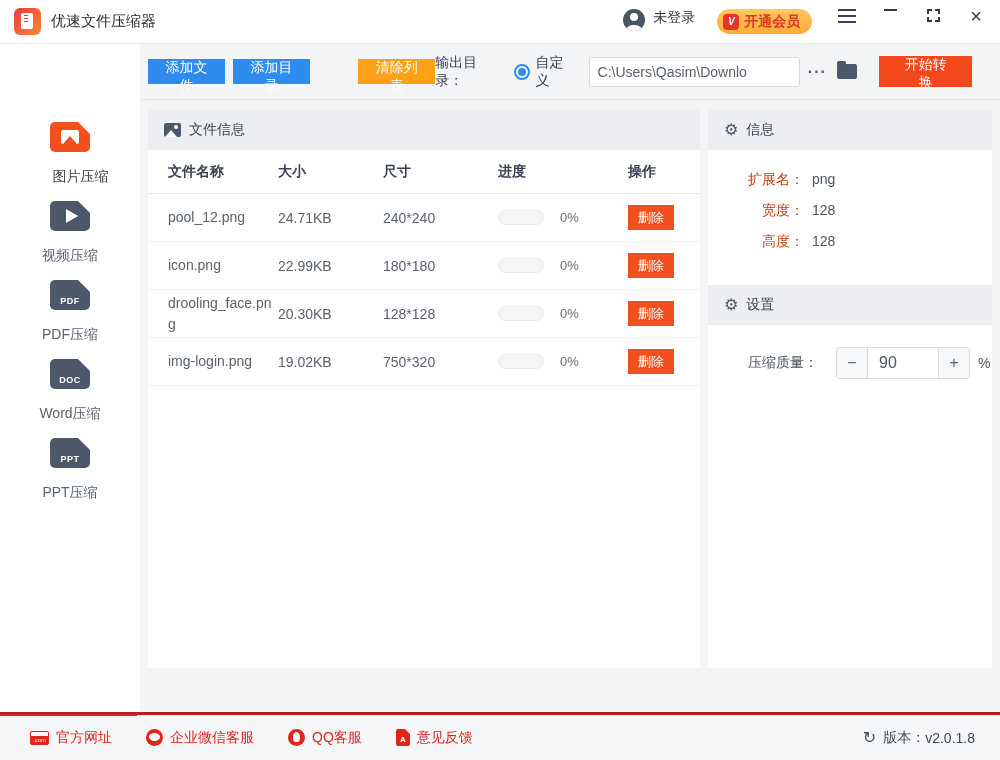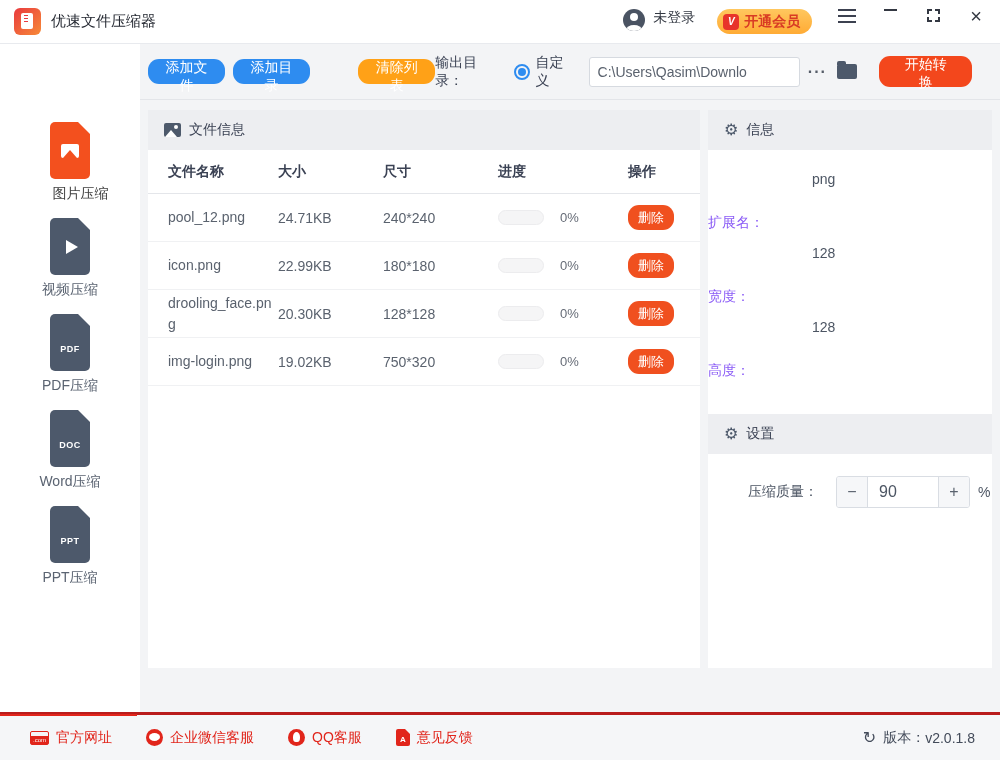--- a/index.html
+++ b/index.html
@@ -44,42 +44,42 @@
     background-position:left top,left top,right top,right top,left bottom,left bottom,right bottom,right bottom;
     background-size:5px 2px,2px 5px,5px 2px,2px 5px,5px 2px,2px 5px,5px 2px,2px 5px; }
   .close-icon { font-size:20px; color:#333842; line-height:14px; cursor:pointer; }
 
   
   .main-row { display:flex; height:668px; }
   .sidebar { width:140px; background:#fff; padding-top:78px; display:flex;
     flex-direction:column; align-items:center; flex:none; }
   .side-item { display:flex; flex-direction:column; align-items:center; margin-bottom:15px;
     cursor:pointer; }
-  .doc-icon { width:40px; height:57px; border-radius:5px; background:#4d596b; position:relative;
-    display:flex; align-items:center; justify-content:center; margin-bottom:6px; }
+  .doc-icon { width:40px; height:30px; border-radius:5px; background:#4d596b; position:relative;
+    display:flex; align-items:center; justify-content:center; margin-bottom:16px; }
   .doc-icon::before { content:''; position:absolute; top:0; right:0; width:0; height:0;
     border-top:12px solid #fff; border-left:12px solid transparent; }
   .doc-icon.red { background:#f3501e; }
   .img-glyph { width:18px; height:14px; background:#fff; border-radius:2px; position:relative;
     overflow:hidden; }
   .img-glyph::after { content:''; position:absolute; bottom:0; left:2px;
     border-left:7px solid transparent; border-right:7px solid transparent;
     border-bottom:8px solid #f3501e; }
   .play-glyph { width:0; height:0; border-left:12px solid #fff; border-top:7px solid transparent;
     border-bottom:7px solid transparent; margin-left:3px; }
   .icon-text { color:#fff; font-size:9px; font-weight:bold; letter-spacing:.5px; margin-top:12px; }
   .side-label { font-size:14px; color:#5b6472; }
   .side-item.active .side-label { color:#404040;margin-left:21px; }
 
   .work-area { flex:1; background:#f3f4f6; display:flex; flex-direction:column; }
 
   
   .toolbar { height:56px; border-bottom:1px solid #e3e5e9; display:flex; align-items:center;
     padding:0 28px 0 8px; flex:none; }
-  .btn { border:none; border-radius:11px; color:#fff; font-size:14px; height:25px;
+  .btn { border:none; border-radius:0; color:#fff; font-size:14px; height:25px;
     padding:0 11px; cursor:pointer; font-family:Liberation Serif, serif; }
   .btn-blue { background:#2e8cf0; margin-right:8px; }
   .btn-orange { background:#ffa117; margin-left:40px; }
   .out-group { margin-left:auto; display:flex; align-items:center; }
   .out-label { font-size:14px; color:#3b4254; margin-right:10px; }
   .radio { width:16px; height:16px; border-radius:50%; border:2px solid #2e8cf0;
     position:relative; margin-right:6px; cursor:pointer; flex:none; }
   .radio::after { content:''; position:absolute; left:2px; top:2px; width:8px; height:8px;
     border-radius:50%; background:#2e8cf0; }
   .radio-label { font-size:14px; color:#3b4254; margin-right:12px; }
@@ -117,21 +117,21 @@
   .tbl-row { height:48px; border-bottom:1px solid #f0f1f3; font-size:14px; color:#5a626e; }
   .cell-name { width:104px; word-break:break-all; line-height:1.45; }
   .progress-cell { display:flex; align-items:center; }
   .progress-pill { width:46px; height:15px; border-radius:8px; background:#f5f5f6;
     border:1px solid #ececee; margin-right:16px; }
   .pct { font-size:13px; color:#666c77; }
   .btn-del { background:#f0501f; height:25px; padding:0 10px; font-size:13px; justify-self:start; }
 
   .info-rows { padding:20px 0 8px; }
   .info-row { display:flex; margin-bottom:13px; font-size:14px; line-height:18px; }
-  .info-label { width:96px; color:#8b5cf6; flex:none;margin-top:43px; }
+  .info-label { width:96px; text-align:right; color:#c2410c; flex:none; }
   .info-value { margin-left:8px; color:#4c5563; }
   .settings-head { margin-top:14px; }
   .quality-row { display:flex; align-items:center; padding:22px 0 0 40px; }
   .quality-label { font-size:14px; color:#4c5563; margin-right:18px; }
   .stepper { display:flex; border:1px solid #d9dde3; border-radius:3px; overflow:hidden; }
   .step-btn { width:30px; height:30px; background:#f6f7f9; color:#5a626e; font-size:16px;
     display:flex; align-items:center; justify-content:center; cursor:pointer; }
   .step-value { width:72px; height:30px; background:#fff; border-left:1px solid #d9dde3;
     border-right:1px solid #d9dde3; display:flex; align-items:center; padding-left:11px;
     font-size:16px; color:#4c5563; }

